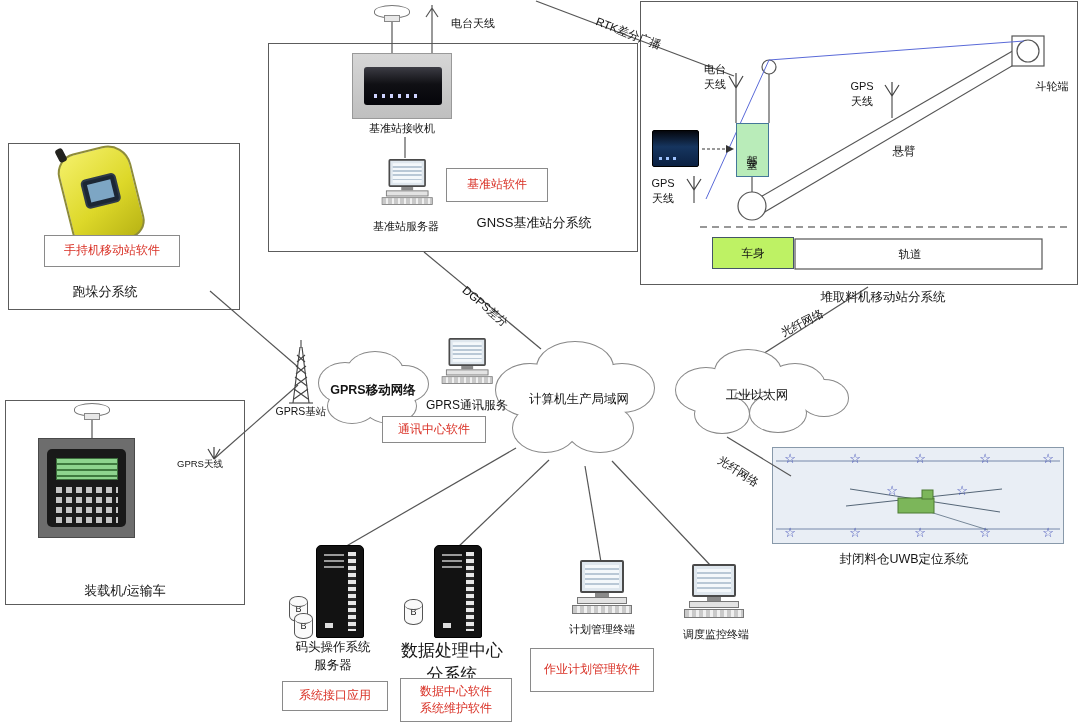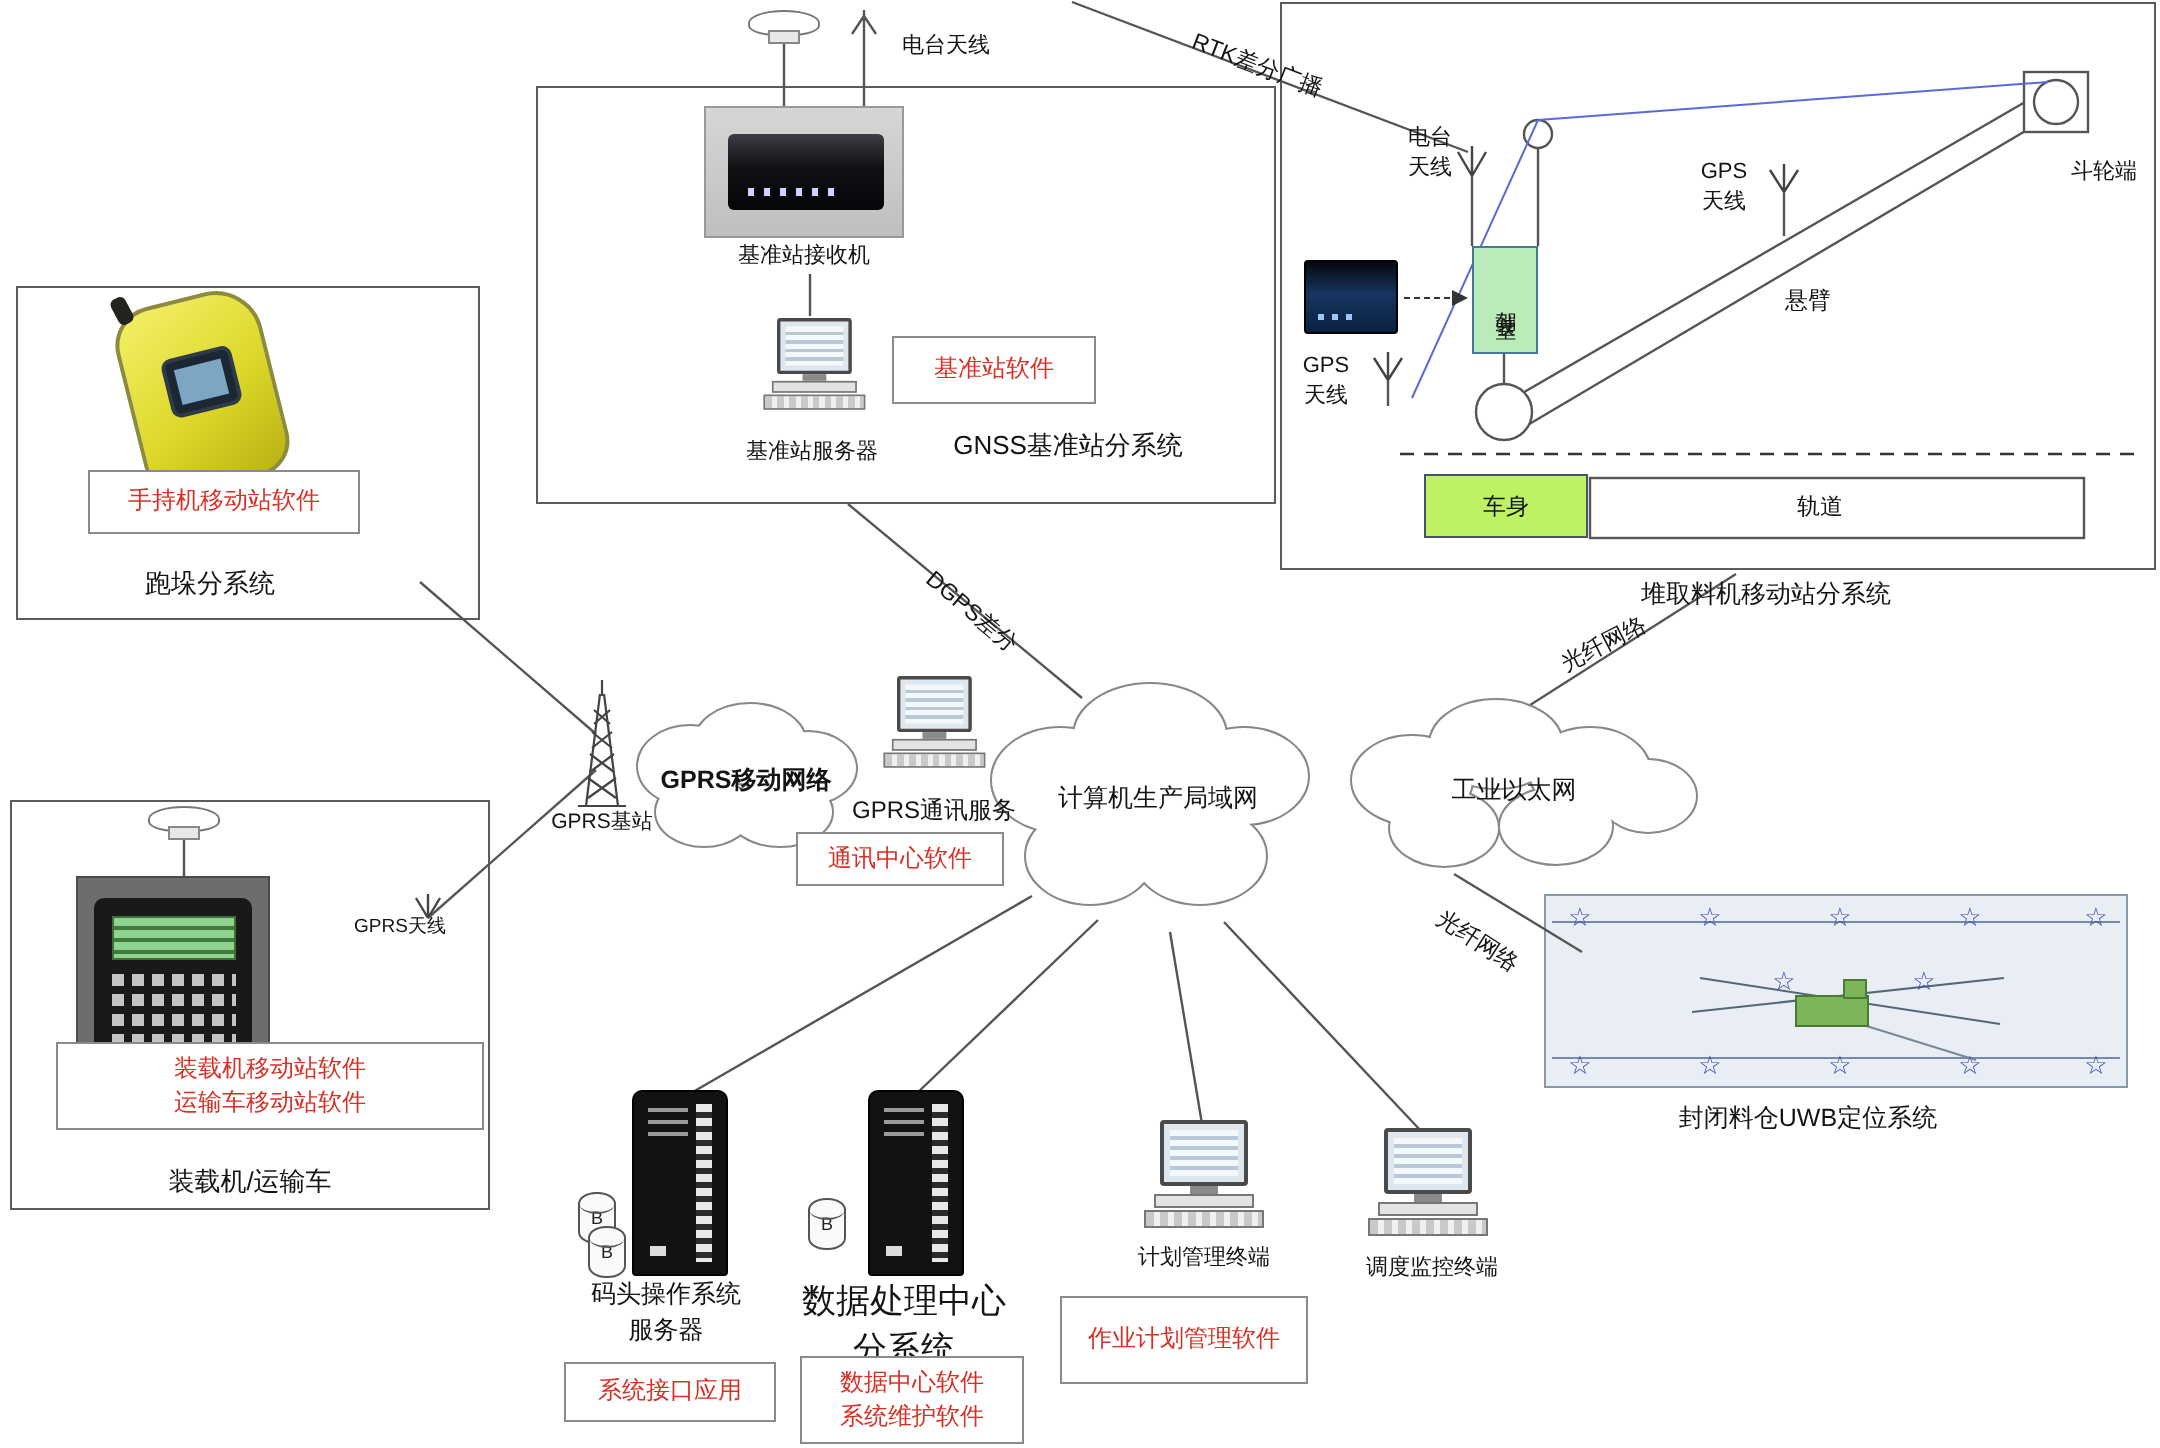--- a/index.html
+++ b/index.html
@@ -221,34 +221,32 @@
   <div class="lbl" style="left:40px;top:283px;width:130px;font-size:13px">跑垛分系统</div>
 
   <div class="dome" style="left:74px;top:403px"></div>
   <div class="ldr" style="left:38px;top:438px">
     <div class="dev">
         <div class="lcd"></div>
         <div class="keys"></div>
       </div>
   </div>
   <div class="lbl" style="left:174px;top:457px;width:52px;font-size:9.5px">GPRS天线</div>
-  <div class="redbox" style="left:28px;top:521px;width:214px;height:44px">装载机移动站软件
-运输车移动站软件</div>
   <div class="lbl" style="left:40px;top:582px;width:170px;font-size:13px">装载机/运输车</div>
 
   <div class="lbl" style="left:272px;top:404px;width:58px;font-size:10.5px">GPRS基站</div>
   <div class="lbl" style="left:321px;top:382px;width:104px;font-size:12.5px;font-weight:bold">GPRS移动网络</div>
   <div class="pc" style="left:440px;top:338px;transform:scale(.85);transform-origin:top left">
     <div class="mon"></div>
       <div class="stand"></div>
       <div class="base"></div>
       <div class="kb"></div>
   </div>
   <div class="lbl" style="left:421px;top:397px;width:92px;font-size:12px">GPRS通讯服务站</div>
-  <div class="redbox" style="left:398px;top:416px;width:104px;height:27px">通讯中心软件</div>
+  <div class="redbox" style="left:382px;top:416px;width:104px;height:27px">通讯中心软件</div>
   <div class="lbl" style="left:519px;top:391px;width:120px;font-size:12.5px">计算机生产局域网</div>
   <div class="lbl" style="left:717px;top:387px;width:80px;font-size:12.5px">工业以太网</div>
 
   <div class="tower" style="left:316px;top:545px">
       <div class="led"></div>
     </div>
   <div class="db" style="left:289px;top:596px">B</div>
   <div class="db" style="left:294px;top:613px">B</div>
   <div class="lbl" style="left:281px;top:639px;width:104px;font-size:12.5px">码头操作系统
 服务器</div>

